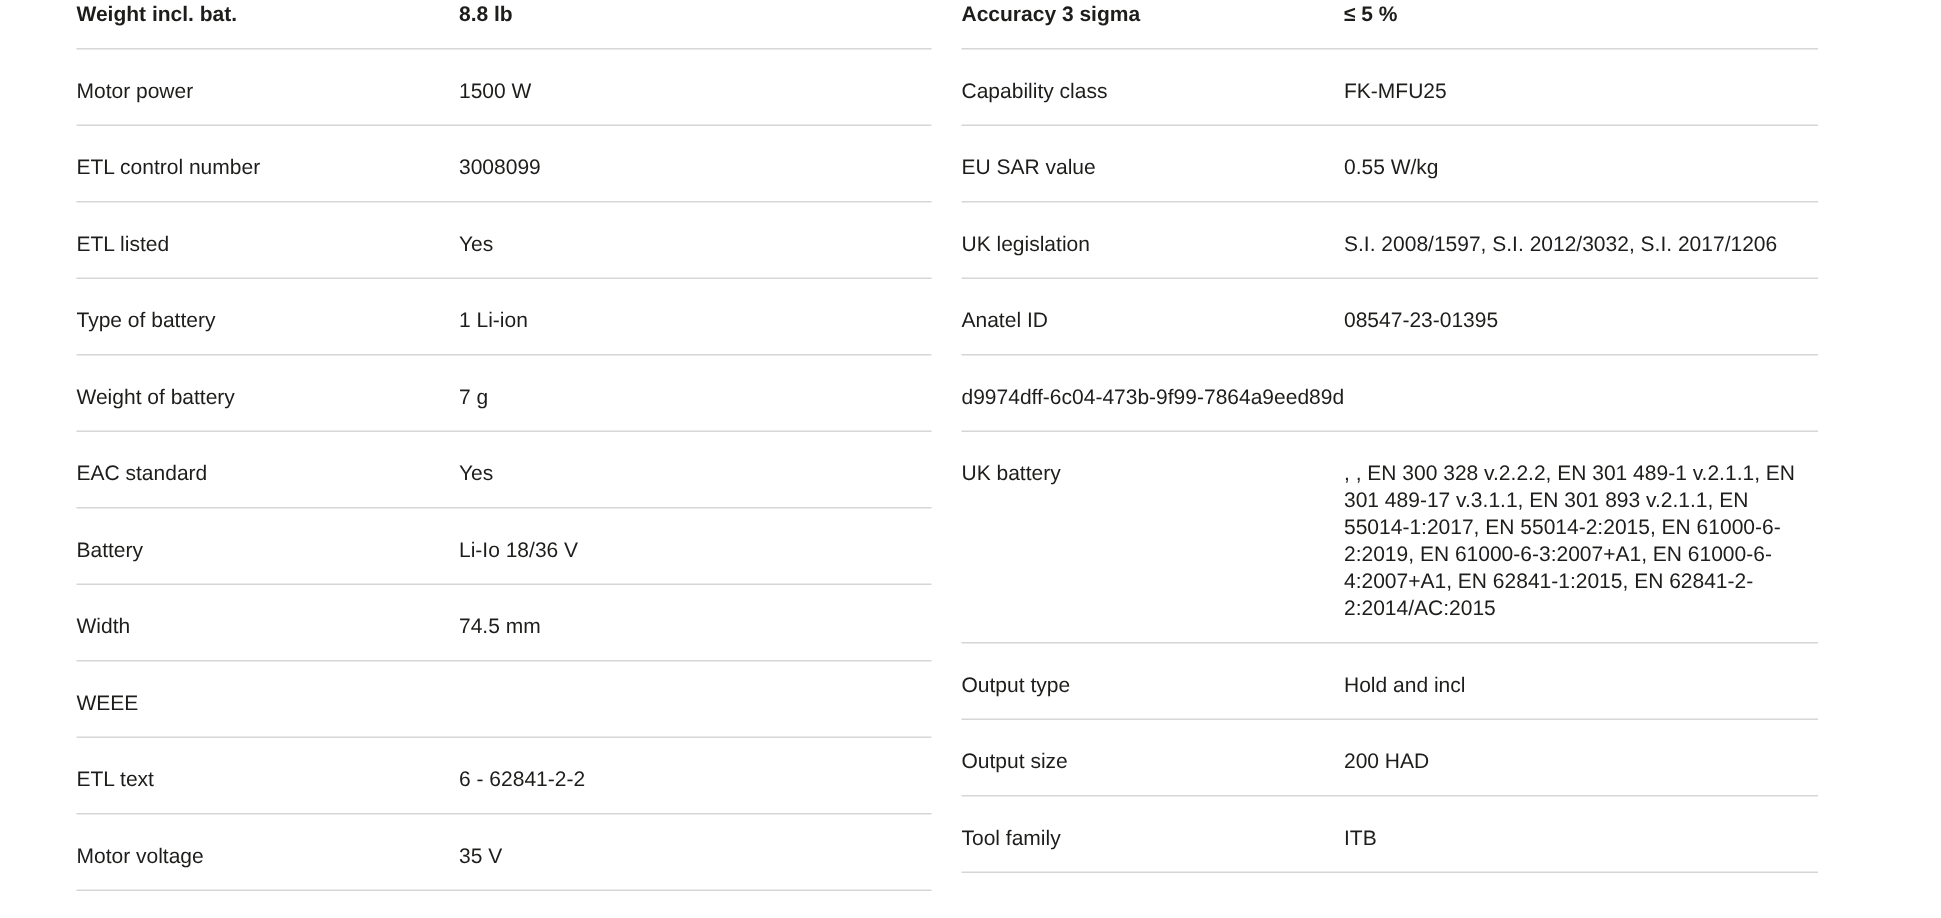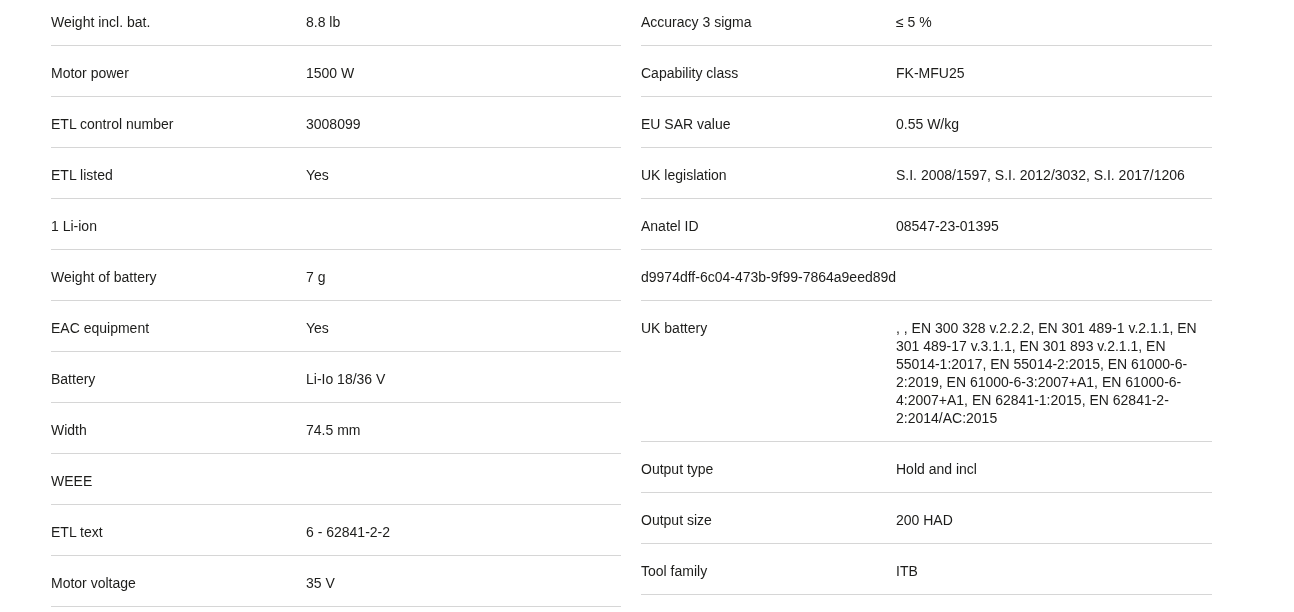--- a/index.html
+++ b/index.html
@@ -23,21 +23,21 @@
   }
   section.spec-table { flex: none; }
   section.spec-table.left  { width: 570px; }
   section.spec-table.right { width: 571px; }
   .spec-row {
     display: flex;
     align-items: flex-start;
     padding: 18px 0 14px 0;
     border-bottom: 1px solid var(--divider);
   }
-  .spec-row:first-child { padding-top: 13px; }
+  .spec-row:first-child { padding-top: 0; font-weight: bold; }
   .spec-label {
     flex: none;
     width: 255px;
     line-height: 18px;
     padding-right: 10px;
   }
   .spec-value {
     flex: 1;
     line-height: 18px;
   }
@@ -57,28 +57,29 @@
       </div>
       <div class="spec-row">
         <div class="spec-label">ETL control number</div>
         <div class="spec-value">3008099</div>
       </div>
       <div class="spec-row">
         <div class="spec-label">ETL listed</div>
         <div class="spec-value">Yes</div>
       </div>
       <div class="spec-row">
+        <div class="spec-label">Type of battery</div>
         <div class="spec-value">1 Li-ion</div>
       </div>
       <div class="spec-row">
         <div class="spec-label">Weight of battery</div>
         <div class="spec-value">7 g</div>
       </div>
       <div class="spec-row">
-        <div class="spec-label">EAC equipment</div>
+        <div class="spec-label">EAC standard</div>
         <div class="spec-value">Yes</div>
       </div>
       <div class="spec-row">
         <div class="spec-label">Battery</div>
         <div class="spec-value">Li-Io 18/36 V</div>
       </div>
       <div class="spec-row">
         <div class="spec-label">Width</div>
         <div class="spec-value">74.5 mm</div>
       </div>

